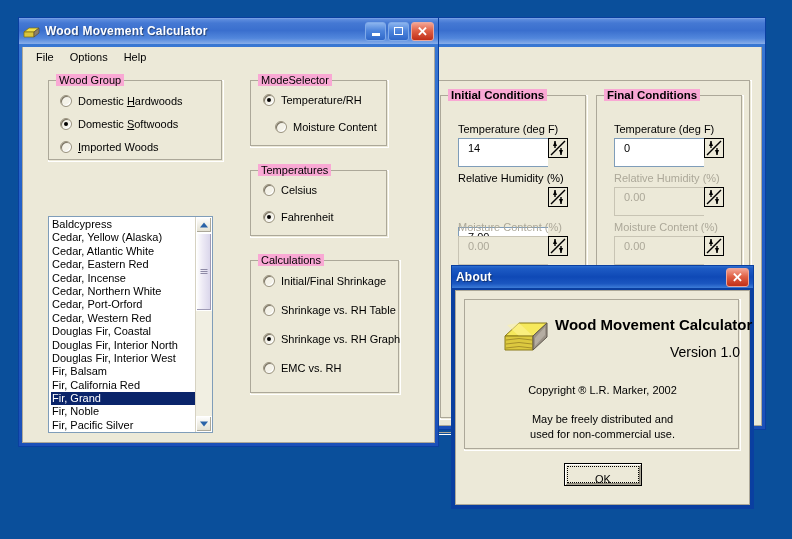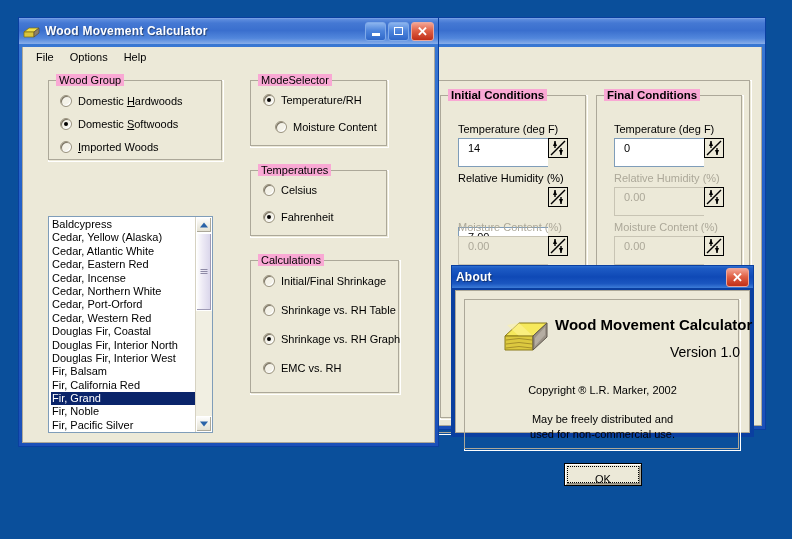--- a/index.html
+++ b/index.html
@@ -256,21 +256,21 @@
     background: #ECE9D8;
     position: relative;
     flex: 0 0 auto;
   }
   .spin .diag {
     position:absolute; left:0; top:0; width:100%; height:100%;
   }
 
   
   #about-dialog {
-    left: 451px; top: 265px; width: 303px; height: 172px; z-index: 10;
+    left: 451px; top: 265px; width: 303px; height: 244px; z-index: 10;
     border: 1px solid #0A3FA0;
     background: #0A3FA0;
   }
   #about-dialog .titlebar {
     height: 22px;
     background: linear-gradient(to bottom,
         #2E6FD0 0%, #1D5BC4 10%, #0F49B6 50%, #1B57C0 80%, #3D7CD8 100%);
   }
   #about-dialog .client {
     top: 24px; left: 3px; right: 3px; bottom: 3px;

